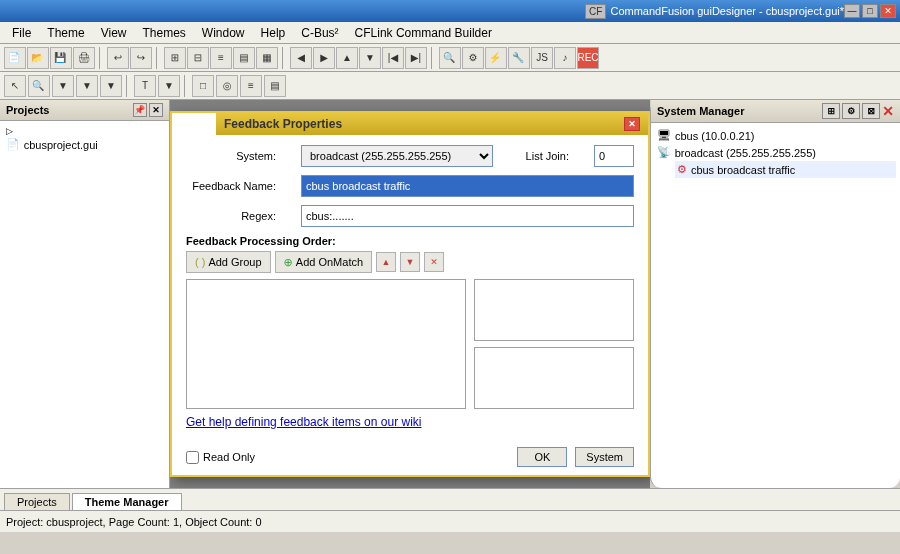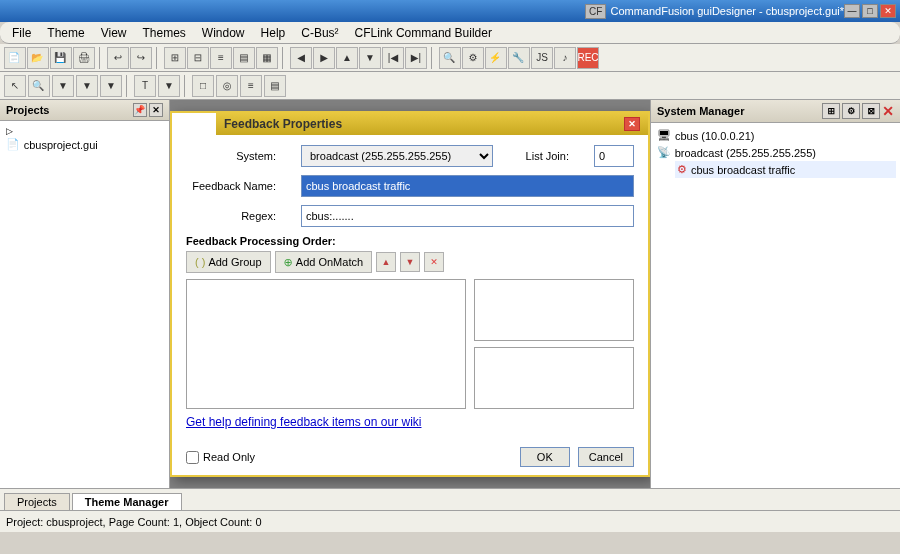--- a/index.html
+++ b/index.html
@@ -26,21 +26,20 @@
 
     
     .menu-bar {
       background: #f0efe8;
       height: 22px;
       display: flex;
       align-items: center;
       padding: 0 4px;
       border-bottom: 1px solid #a0a0a0;
       font-size: 12px;
-      border-radius: 9px;
     }
     .menu-item {
       padding: 2px 8px;
       cursor: pointer;
       height: 100%;
       display: flex;
       align-items: center;
     }
 
     
@@ -113,20 +112,21 @@
       overflow: hidden;
     }
 
     
     .right-panel {
       width: 250px;
       background: white;
       border-left: 1px solid #a0a0a0;
       display: flex;
       flex-direction: column;
+      border-radius: 11px;
     }
     .system-manager-header {
       background: linear-gradient(to bottom, #e8e4d8, #d4cfc0);
       padding: 3px 6px;
       font-weight: bold;
       font-size: 11px;
       border-bottom: 1px solid #a0a0a0;
       display: flex;
       align-items: center;
       justify-content: space-between;
@@ -472,21 +472,21 @@
         </div>
 
         <div class="dialog-footer">
           <div class="dialog-footer-left">
             <label class="checkbox-label">
               <input type="checkbox" style="">
               <span>Read Only</span>
             </label>
           </div>
           <button class="dialog-ok-btn">OK</button>
-          <button class="dialog-cancel-btn">Cancel</button>
+          <button class="dialog-cancel-btn">System</button>
         </div>
       </div>
     </div>
   </div>
 
   <div class="right-panel">
     <div class="system-manager-header">
       <span>System Manager</span>
       <div class="sm-controls">
         <div class="sm-btn">⊞</div>

